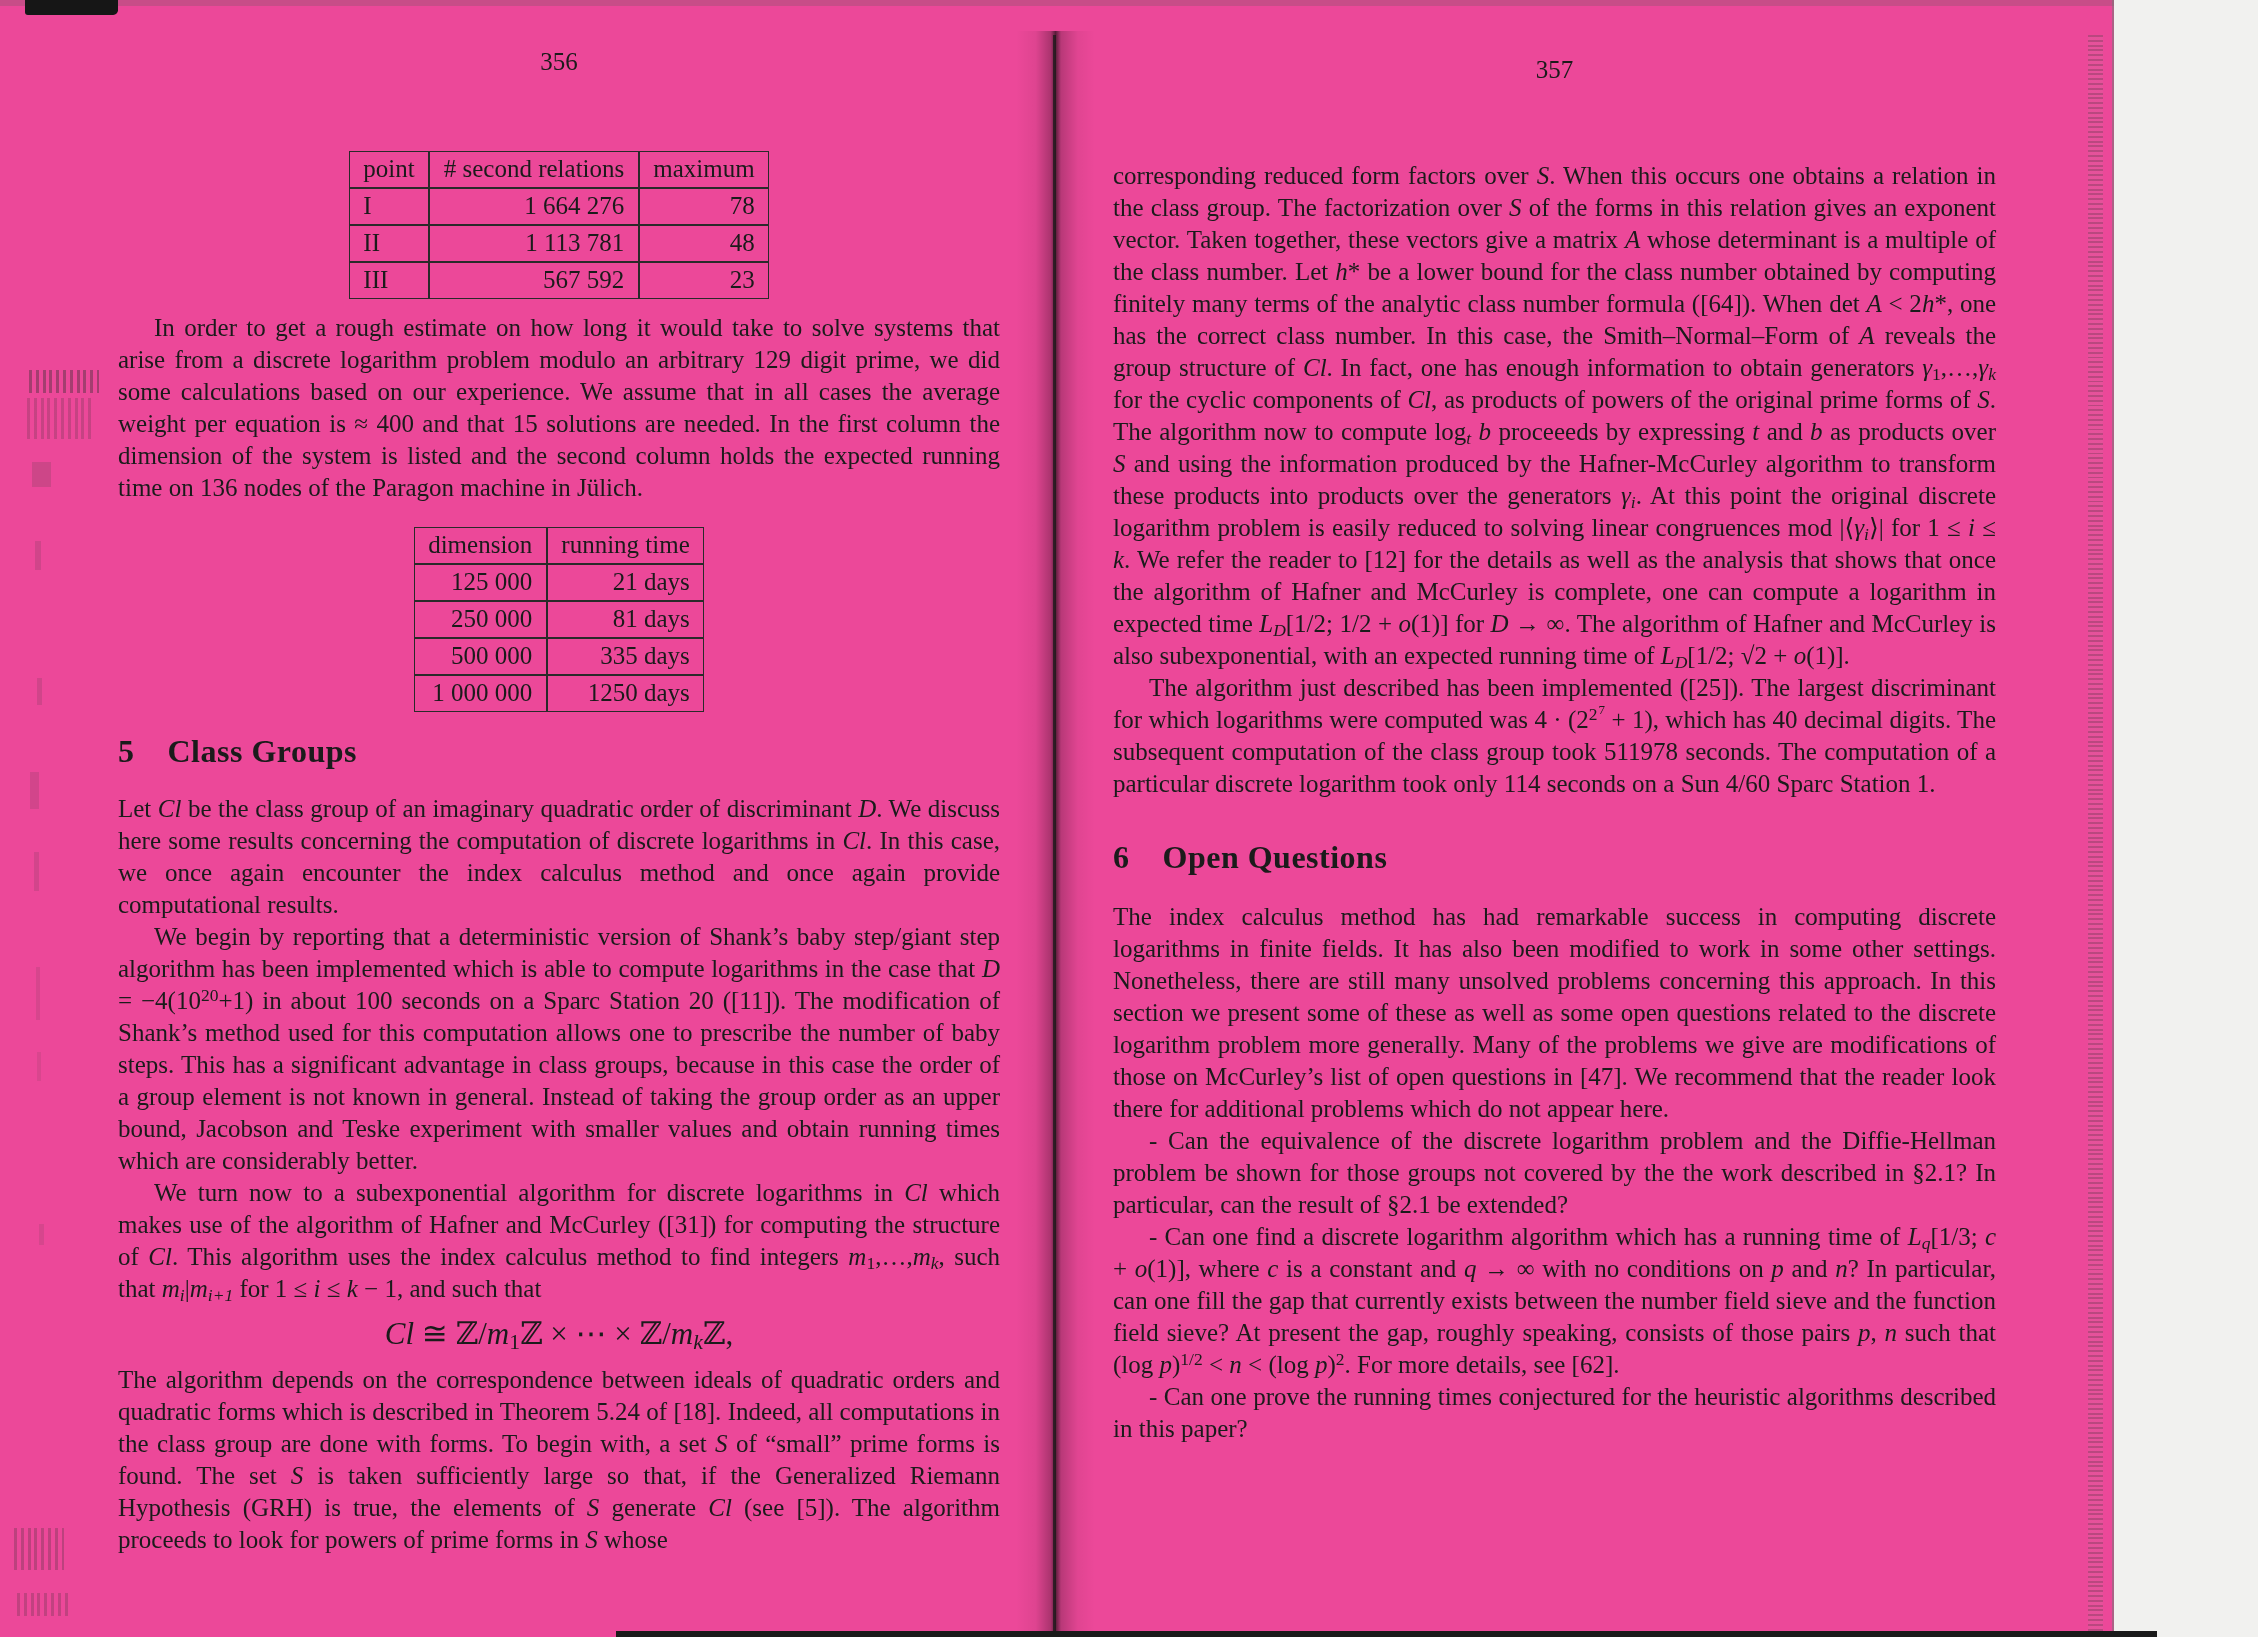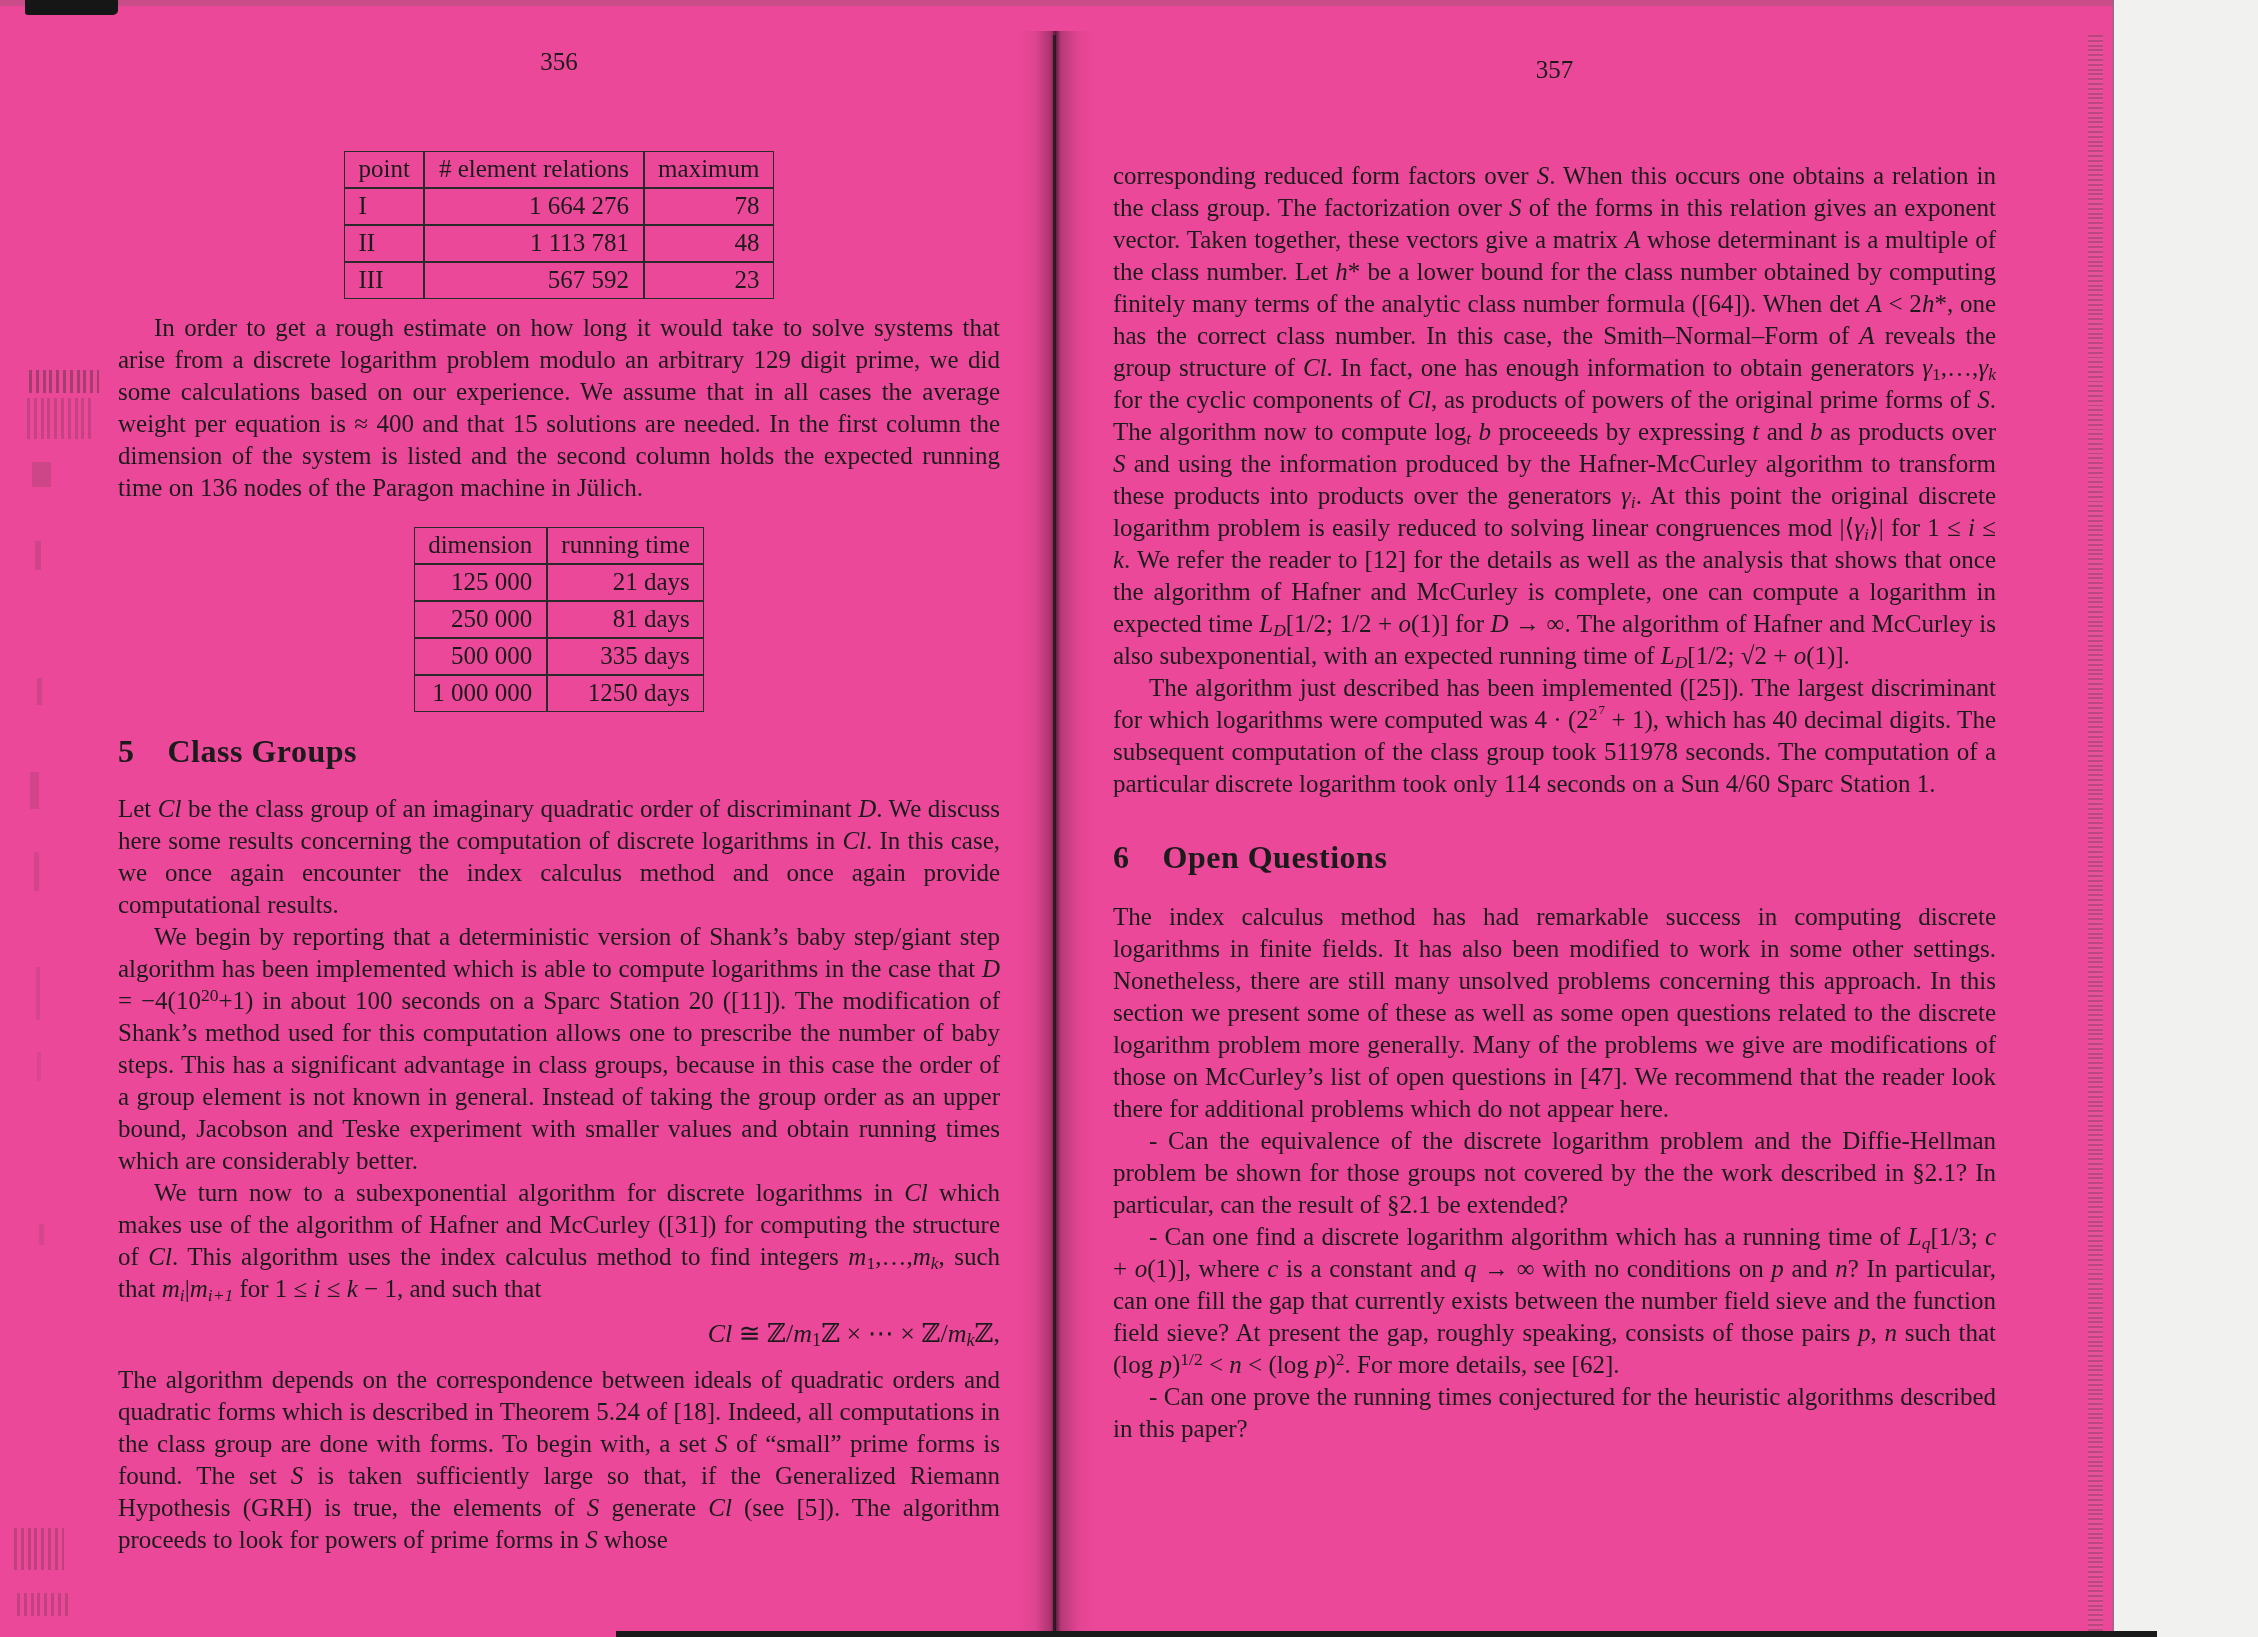--- a/index.html
+++ b/index.html
@@ -24,21 +24,21 @@
     margin: 0;
     font-size: 25px;
     line-height: 32px;
     text-align: justify;
   }
   p.ind { text-indent: 36px; }
   .mi { font-style: italic; }
   sup { font-size: 0.70em; vertical-align: 0.45em; line-height: 0; }
   sub { font-size: 0.70em; vertical-align: -0.22em; line-height: 0; }
   sup.sup2 { font-size: 0.52em; vertical-align: 1.05em; margin-left: 1px; }
-  .equation { text-align: right; font-size: 26px; line-height: 33px; margin: 12.6px 0 13.5px; }
+  .equation { text-align: center; font-size: 31px; line-height: 33px; margin: 12.6px 0 13.5px; }
   .sect { font-weight: bold; font-size: 32px; margin: 29px 0 23px; letter-spacing: 0.5px; }
   .col.right .sect { margin-top: 39px; margin-bottom: 25px; }
   .snum { margin-right: 33px; }
   
   table.ptable {
     border-collapse: separate;
     border-spacing: 0;
     font-size: 25px;
     margin: 0 auto;
   }
@@ -101,21 +101,21 @@
   <div class="smudge scribble" style="left:13.5px;top:1528px;width:50px;height:42px;opacity:.5"></div>
   <div class="smudge scribble" style="left:17.4px;top:1593px;width:54px;height:23px;opacity:.45"></div>
 
   <div class="col left">
     <div class="pagenum">356</div>
 
     <table class="ptable t1">
       <thead>
         <tr>
           <th class="al">point</th>
-          <th class="al"># element relations</th>
+          <th class="al"># second relations</th>
           <th class="al">maximum</th>
         </tr>
       </thead>
       <tbody>
         <tr>
           <td class="al">I</td>
           <td class="ac">1 664 276</td>
           <td class="ac">78</td>
         </tr>
         <tr>

